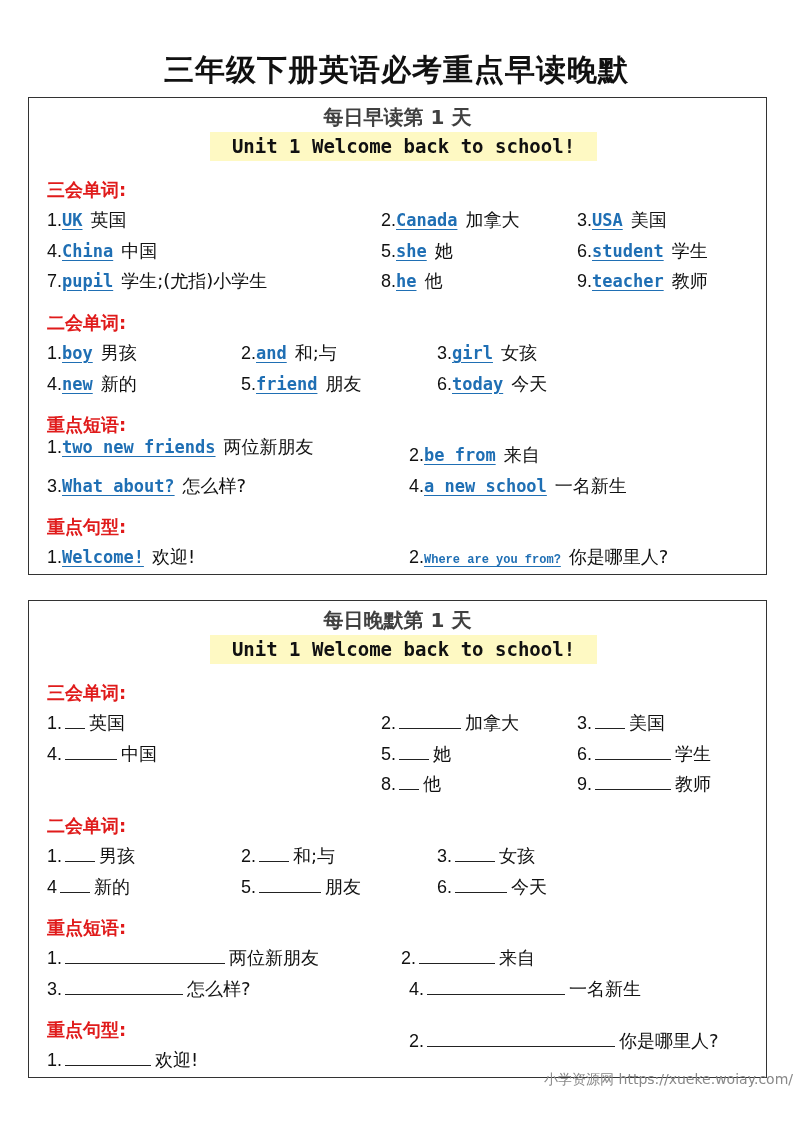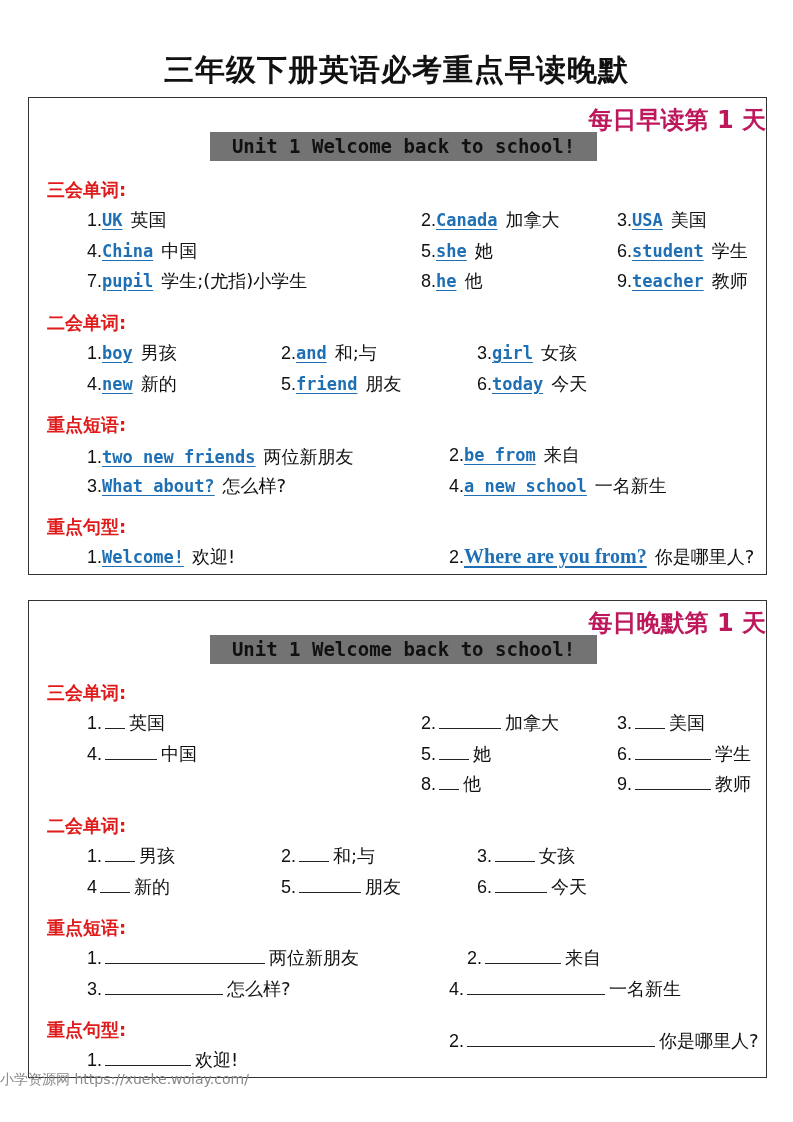--- a/index.html
+++ b/index.html
@@ -8,46 +8,46 @@
   .page-title {
     position: absolute; left: 0; top: 50px; width: 793px; text-align: center;
     font-size: 30px; font-weight: bold; letter-spacing: 1px; color: #111;
   }
   .card {
     position: absolute; left: 28px; width: 739px; border: 1.5px solid #333; background: #fff;
   }
   .card.top { top: 97px; height: 478px; }
   .card.bottom { top: 600px; height: 478px; }
   .card-title {
-    position: absolute; left: 0; top: 6px; width: 100%; text-align: right;
-    font-size: 24px; font-weight: bold; color: #be185d;
+    position: absolute; left: 0; top: 6px; width: 100%; text-align: center;
+    font-size: 20px; font-weight: bold; color: #404040;
   }
   .unit-banner {
     position: absolute; left: 181px; top: 34px; width: 387px; height: 29px;
-    background: #737373; text-align: center; line-height: 29px;
+    background: #fef9c3; text-align: center; line-height: 29px;
     font-family: "DejaVu Sans Mono", monospace; font-weight: bold; font-size: 19px; color: #111;
   }
   .section-label {
     position: absolute; left: 18px; font-size: 18px; font-weight: bold; color: #e01b1b;
   }
   .item {
-    position: absolute; font-size: 18px; white-space: nowrap; color: #111; margin-left: 40px;
+    position: absolute; font-size: 18px; white-space: nowrap; color: #111;
   }
   .num { font-family: "Liberation Sans", sans-serif; }
   .ans {
     font-family: "DejaVu Sans Mono", monospace; font-weight: bold; font-size: 17px;
     color: #1f6fb4; text-decoration: underline; text-underline-offset: 3px;
   }
-  .ans.narrow { font-family: Liberation Serif, serif; font-size: 20px; }
+  .ans.narrow { font-family: Liberation Mono, monospace; font-size: 12px; }
   .zh { margin-left: 8px; }
   .blank {
     display: inline-block; border-bottom: 1.3px solid #222; height: 16px; vertical-align: baseline; margin: 0 4px 0 3px;
   }
   .watermark {
-    position: absolute; left: 0; top: 1071px; width: 793px; text-align: left;
+    position: absolute; left: 0; top: 1071px; width: 793px; text-align: right;
     font-size: 14px; color: #888;
   }
 </style>
 </head>
 <body>
 
 <div class="page-title">三年级下册英语必考重点早读晚默</div>
 
 <div class="card top">
   <div class="card-title">每日早读第 1 天</div>
@@ -69,21 +69,21 @@
 
   <div class="section-label" style="top:213px">二会单词:</div>
   <div class="item" style="left:18px;top:243px"><span class="num">1.</span><span class="ans">boy</span><span class="zh">男孩</span></div>
   <div class="item" style="left:212px;top:243px"><span class="num">2.</span><span class="ans">and</span><span class="zh">和;与</span></div>
   <div class="item" style="left:408px;top:243px"><span class="num">3.</span><span class="ans">girl</span><span class="zh">女孩</span></div>
   <div class="item" style="left:18px;top:274px"><span class="num">4.</span><span class="ans">new</span><span class="zh">新的</span></div>
   <div class="item" style="left:212px;top:274px"><span class="num">5.</span><span class="ans">friend</span><span class="zh">朋友</span></div>
   <div class="item" style="left:408px;top:274px"><span class="num">6.</span><span class="ans">today</span><span class="zh">今天</span></div>
 
   <div class="section-label" style="top:315px">重点短语:</div>
-  <div class="item" style="left:18px;top:347px"><span class="num">1.</span><span class="ans">two new friends</span><span class="zh">两位新朋友</span></div>
+  <div class="item" style="left:18px;top:337px"><span class="num">1.</span><span class="ans">two new friends</span><span class="zh">两位新朋友</span></div>
   <div class="item" style="left:380px;top:345px"><span class="num">2.</span><span class="ans">be from</span><span class="zh">来自</span></div>
   <div class="item" style="left:18px;top:376px"><span class="num">3.</span><span class="ans">What about?</span><span class="zh">怎么样?</span></div>
   <div class="item" style="left:380px;top:376px"><span class="num">4.</span><span class="ans">a new school</span><span class="zh">一名新生</span></div>
 
   <div class="section-label" style="top:417px">重点句型:</div>
   <div class="item" style="left:18px;top:447px"><span class="num">1.</span><span class="ans">Welcome!</span><span class="zh">欢迎!</span></div>
   <div class="item" style="left:380px;top:447px"><span class="num">2.</span><span class="ans narrow">Where are you from?</span><span class="zh">你是哪里人?</span></div>
 </div>
 
 <div class="card bottom">
@@ -103,21 +103,21 @@
   <div class="section-label" style="top:213px">二会单词:</div>
   <div class="item" style="left:18px;top:243px"><span class="num">1.</span><span class="blank" style="width:30px"></span><span>男孩</span></div>
   <div class="item" style="left:212px;top:243px"><span class="num">2.</span><span class="blank" style="width:30px"></span><span>和;与</span></div>
   <div class="item" style="left:408px;top:243px"><span class="num">3.</span><span class="blank" style="width:40px"></span><span>女孩</span></div>
   <div class="item" style="left:18px;top:274px"><span class="num">4</span><span class="blank" style="width:30px"></span><span>新的</span></div>
   <div class="item" style="left:212px;top:274px"><span class="num">5.</span><span class="blank" style="width:62px"></span><span>朋友</span></div>
   <div class="item" style="left:408px;top:274px"><span class="num">6.</span><span class="blank" style="width:52px"></span><span>今天</span></div>
 
   <div class="section-label" style="top:315px">重点短语:</div>
   <div class="item" style="left:18px;top:345px"><span class="num">1.</span><span class="blank" style="width:160px"></span><span>两位新朋友</span></div>
-  <div class="item" style="left:398px;top:345px"><span class="num">2.</span><span class="blank" style="width:76px"></span><span>来自</span></div>
+  <div class="item" style="left:372px;top:345px"><span class="num">2.</span><span class="blank" style="width:76px"></span><span>来自</span></div>
   <div class="item" style="left:18px;top:376px"><span class="num">3.</span><span class="blank" style="width:118px"></span><span>怎么样?</span></div>
   <div class="item" style="left:380px;top:376px"><span class="num">4.</span><span class="blank" style="width:138px"></span><span>一名新生</span></div>
 
   <div class="section-label" style="top:417px">重点句型:</div>
   <div class="item" style="left:18px;top:447px"><span class="num">1.</span><span class="blank" style="width:86px"></span><span>欢迎!</span></div>
   <div class="item" style="left:380px;top:428px"><span class="num">2.</span><span class="blank" style="width:188px"></span><span>你是哪里人?</span></div>
 </div>
 
 <div class="watermark">小学资源网 https://xueke.woiay.com/</div>
 

